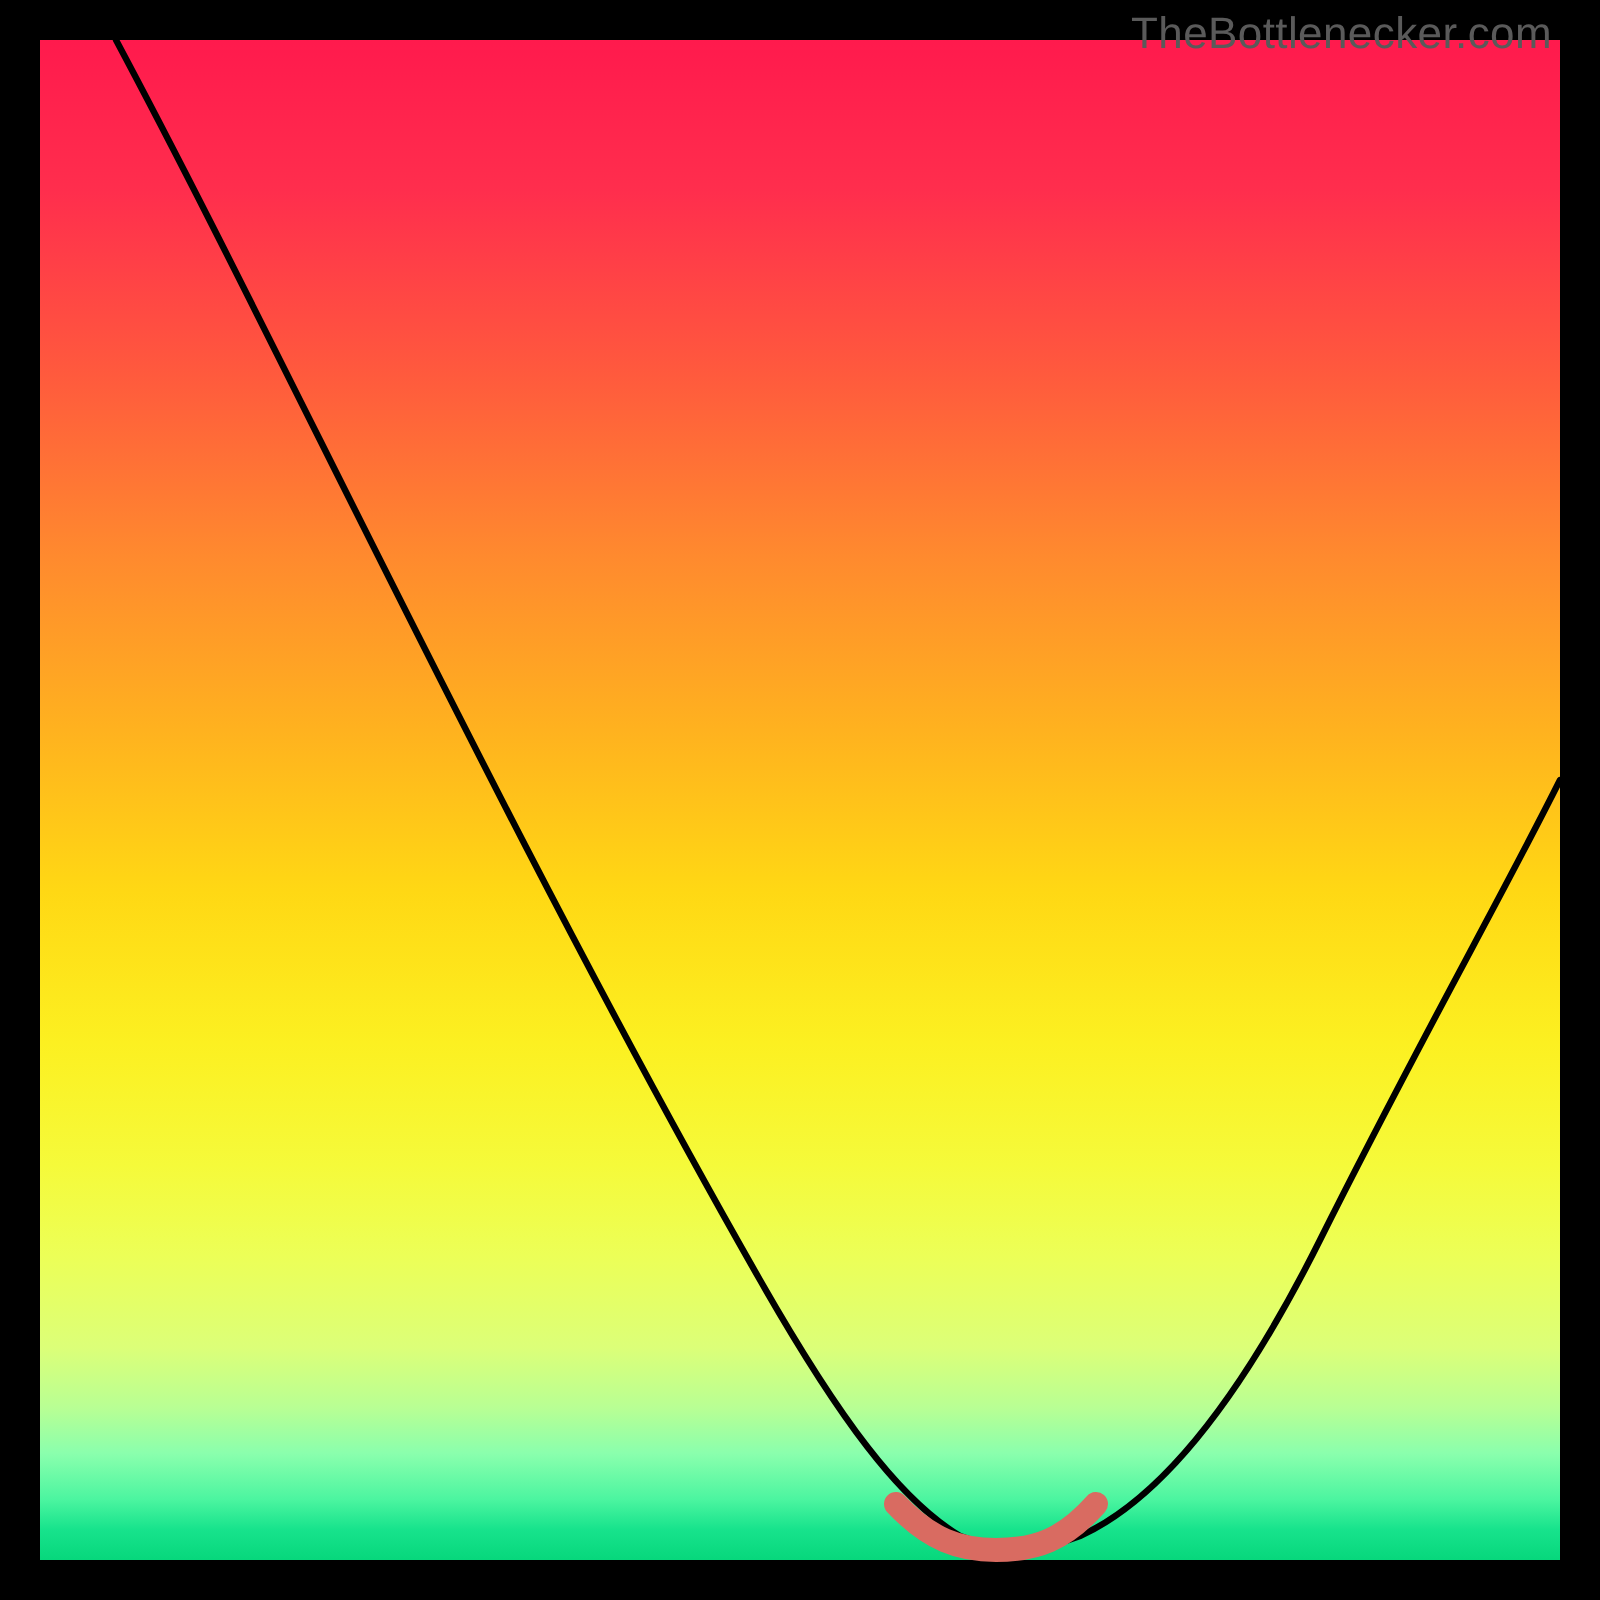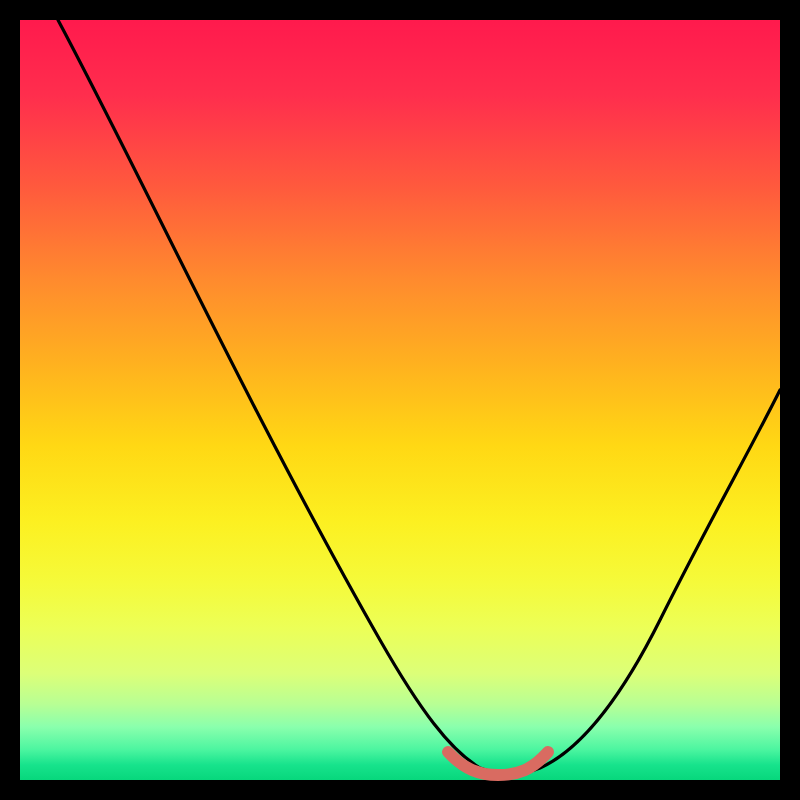--- a/index.html
+++ b/index.html
@@ -64,13 +64,14 @@
                C 200 320, 280 480, 360 620
                C 400 690, 430 730, 460 748
                C 480 756, 500 756, 520 748
                C 560 730, 600 680, 640 600
                C 690 500, 730 430, 760 370" fill="none" stroke="#000" stroke-width="3.2" stroke-linecap="round"></path>
       <path d="M 428 732
                C 445 750, 460 755, 478 755
                C 498 755, 512 750, 528 732" fill="none" stroke="#d96b61" stroke-width="12" stroke-linecap="round"></path>
     </svg>
   </div>
+  <div class="watermark">TheBottlenecker.com</div>
 </div>
 
 </body></html>

